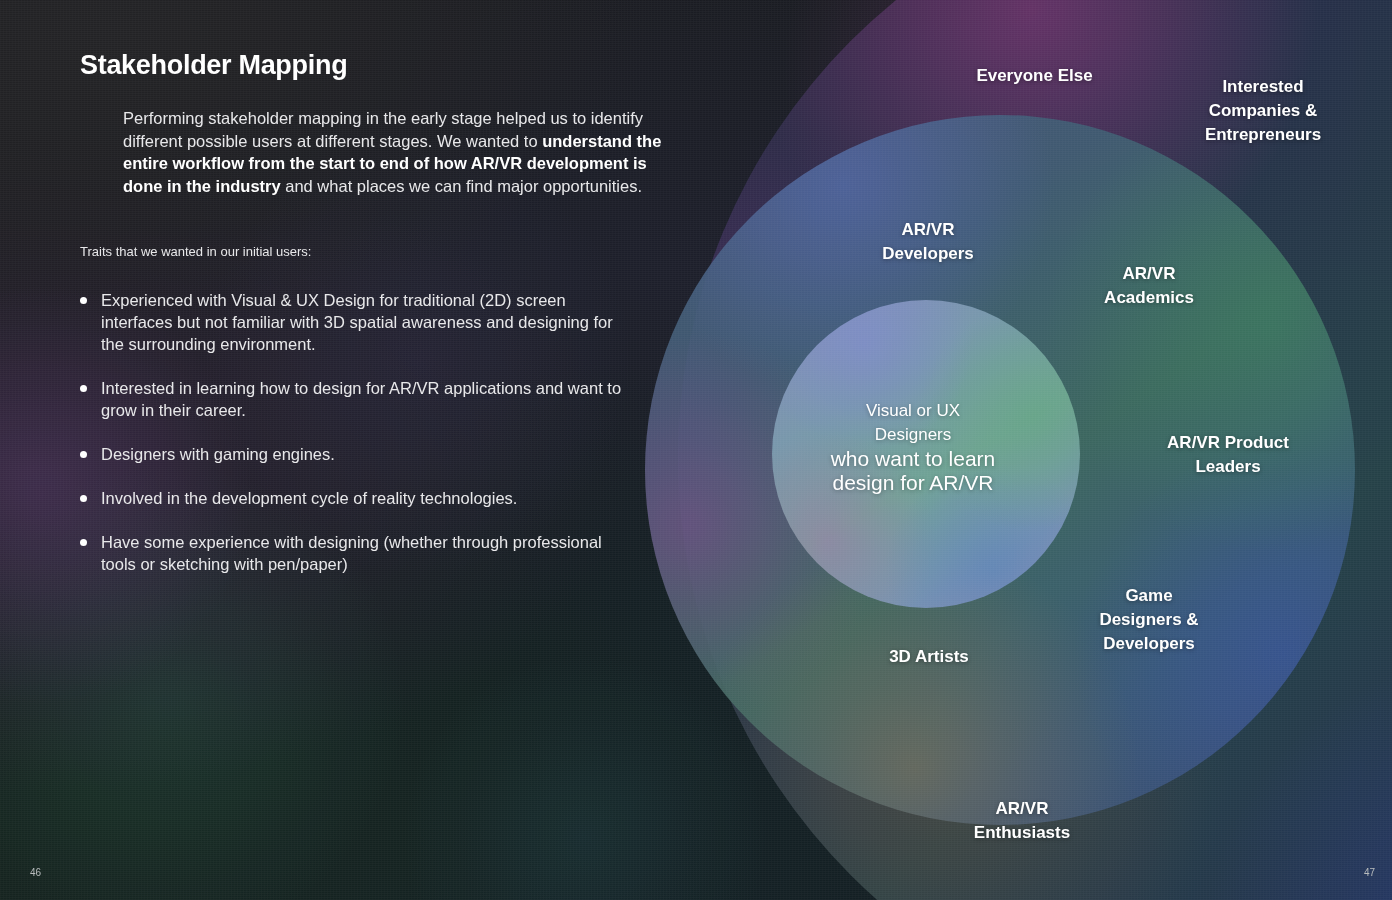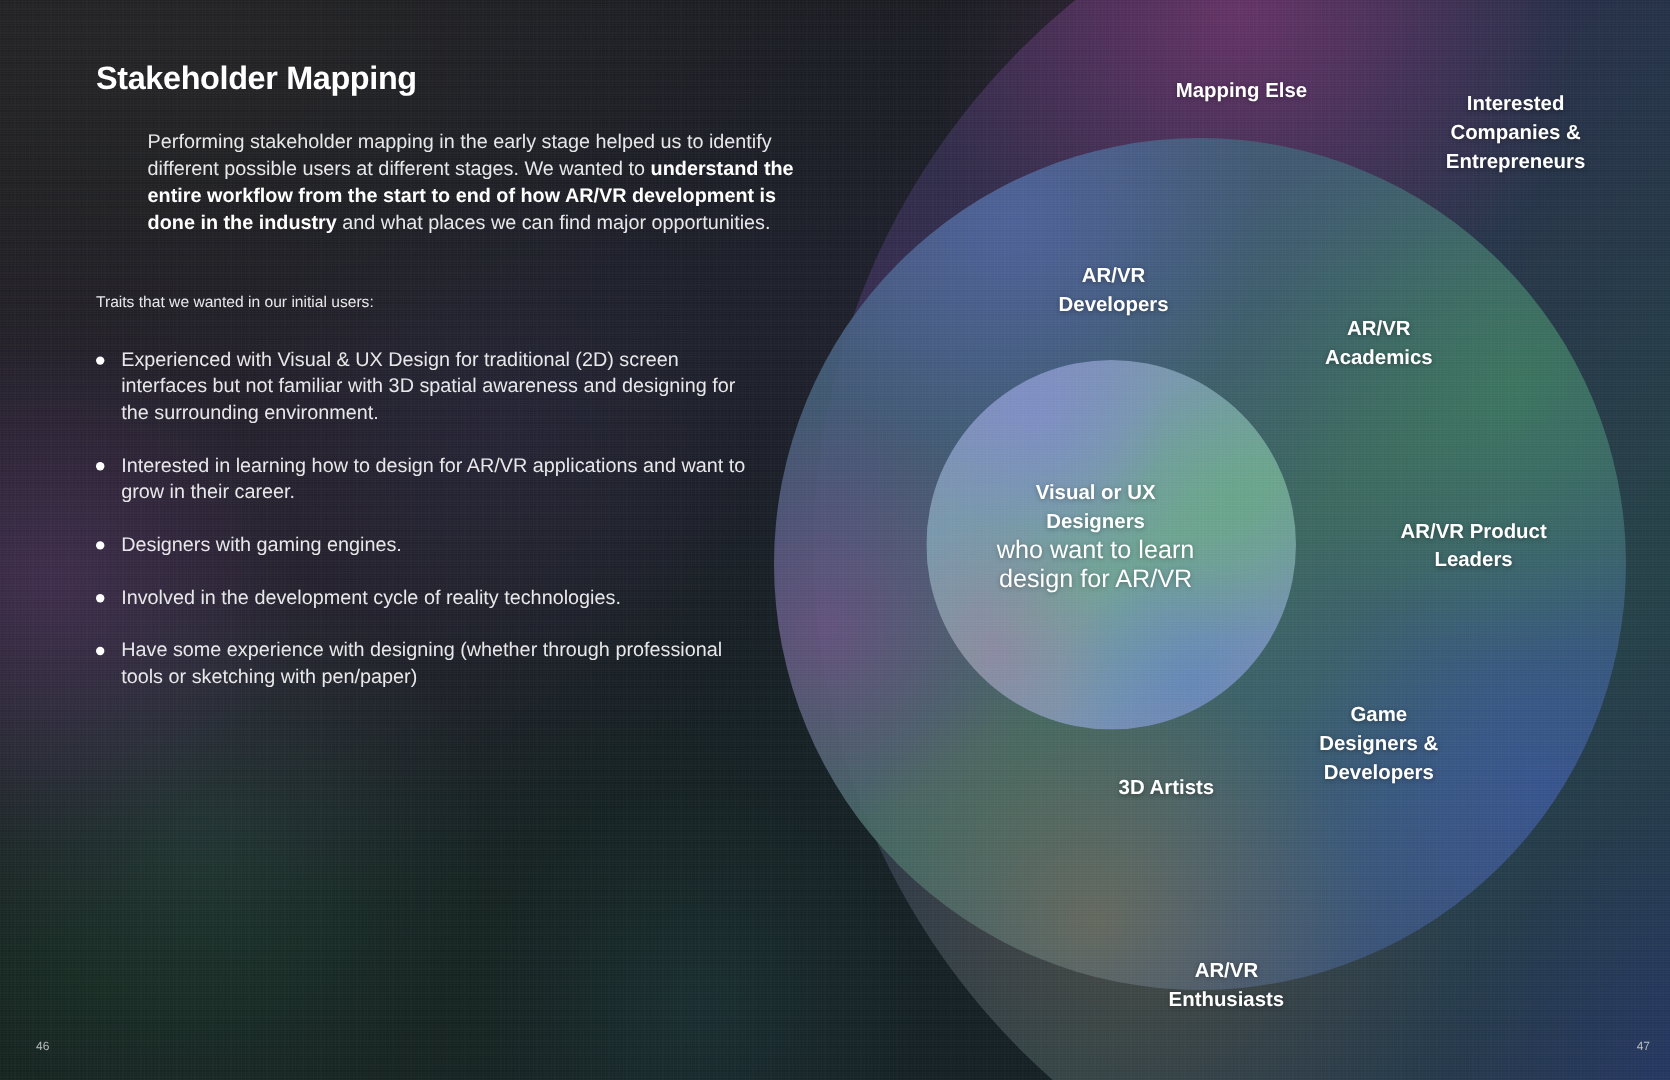--- a/index.html
+++ b/index.html
@@ -176,21 +176,21 @@
 
   .label-core {
     position:absolute;
     z-index:6;
     text-align:center;
     color:#ffffff;
     width:260px;
     text-shadow:0 1px 4px rgba(0,0,0,0.30);
   }
   .label-core .core-title {
-    font-size:17px; line-height:24px; font-weight:bold;
+    font-size:17px; line-height:24px; font-weight:normal;
     white-space:pre-line;
   }
   .label-core .core-sub {
     font-size:21px; line-height:24px; font-weight:normal;
     white-space:pre-line;
   }
 
   
   .page-num {
     position:absolute;
@@ -243,40 +243,40 @@
         <span class="dot"></span>
         <span>Involved in the development cycle of reality technologies.</span>
       </li>
       <li class="bullet-item">
         <span class="dot"></span>
         <span>Have some experience with designing (whether through professional tools or sketching with pen/paper)</span>
       </li>
     </ul>
   </div>
 
-  <div class="label" style="left:952px; top:64px; width:165px;">Mapping Else</div>
+  <div class="label" style="left:952px; top:64px; width:165px;">Everyone Else</div>
 
   <div class="label" style="left:1173px; top:75px; width:180px;">Interested
 Companies &amp;
 Entrepreneurs</div>
 
   <div class="label" style="left:848px; top:218px; width:160px;">AR/VR
 Developers</div>
 
   <div class="label" style="left:1069px; top:262px; width:160px;">AR/VR
 Academics</div>
 
   <div class="label" style="left:1128px; top:431px; width:200px;">AR/VR Product
 Leaders</div>
 
   <div class="label" style="left:1059px; top:584px; width:180px;">Game
 Designers &amp;
 Developers</div>
 
-  <div class="label" style="left:892px; top:645px; width:160px;">3D Artists</div>
+  <div class="label" style="left:849px; top:645px; width:160px;">3D Artists</div>
 
   <div class="label" style="left:942px; top:797px; width:160px;">AR/VR
 Enthusiasts</div>
 
 
   <div class="label-core" style="left:783px; top:399px;">
     <div class="core-title">Visual or UX
 Designers</div>
     <div class="core-sub">who want to learn
 design for AR/VR</div>

